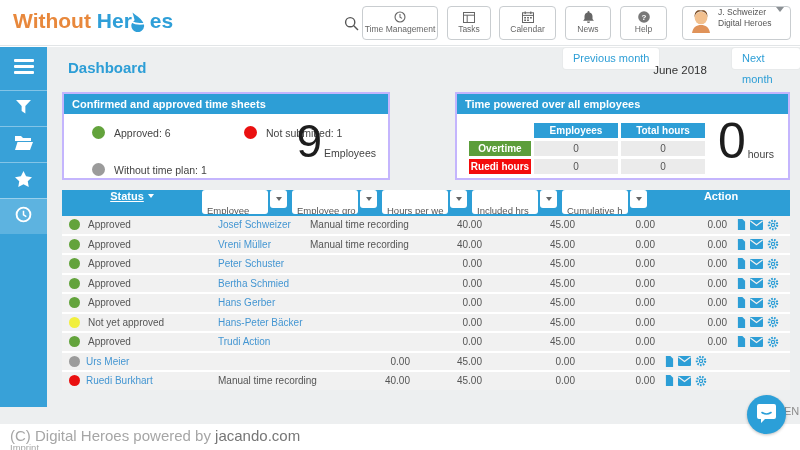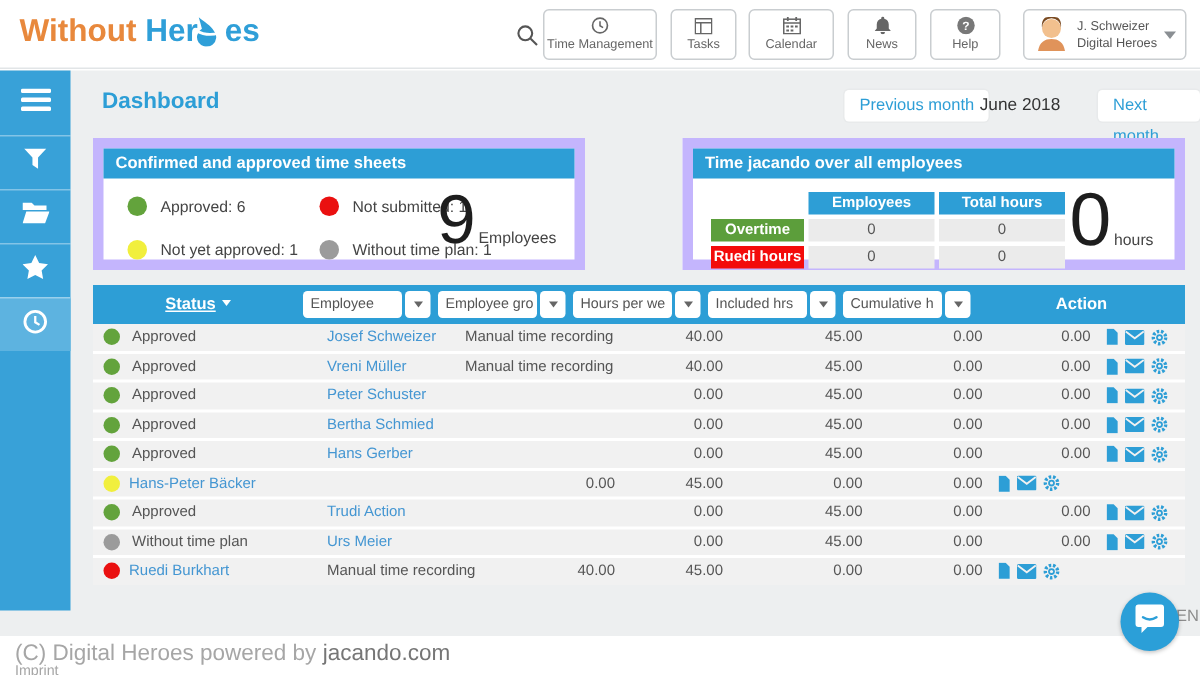--- a/index.html
+++ b/index.html
@@ -16,68 +16,68 @@
   .navbtn { position:absolute; top:6px; height:34px; background:#fff; border:1px solid #c9cdd0; border-radius:4px;
             display:flex; flex-direction:column; align-items:center; justify-content:center;
             font-size:8.5px; color:#666; cursor:pointer; line-height:1.3; }
   .navbtn .nicon { height:13px; display:flex; align-items:center; }
   #btn-tm   { left:362px; width:76px;text-align:right; }
   #btn-task { left:447px; width:44px; }
   #btn-cal  { left:499px; width:57px; }
   #btn-news { left:565px; width:46px; }
   #btn-help { left:620px; width:47px; }
   .userbtn { position:absolute; left:682px; top:6px; width:109px; height:34px; background:#fff; border:1px solid #c9cdd0;
-             border-radius:4px; display:flex; align-items:center; padding:0 6px; cursor:pointer; }
+             border-radius:4px; display:flex; padding:0 6px; cursor:pointer; }
   .userbtn .utxt { font-size:8.5px; color:#555; line-height:1.35; margin-left:5px; text-align:left; }
   .caret-down { width:0; height:0; border-left:4px solid transparent; border-right:4px solid transparent; border-top:5px solid #8a8f93; margin-left:auto; }
 
   
   .canvas { position:absolute; top:47px; left:0; width:800px; height:377px; background:#edeff0; }
   .sidebar { position:absolute; left:0; top:47px; width:47px; height:360px; background:#38a1d8; z-index:4; }
   .sb-item { height:36px; display:flex; align-items:center; justify-content:center; border-top:1px solid rgba(255,255,255,.38); cursor:pointer; }
   .sb-item:first-child { height:43px; border-top:none; }
   .sb-item.active { background:#5db3e0; }
 
   
   .page-title { position:absolute; left:68px; top:59px; font-size:15px; font-weight:700; color:#2d9ed6; }
-  .month-btn { position:absolute; top:60px; height:21px; background:#fff; color:#2d9ed6; font-size:11px;
+  .month-btn { position:absolute; top:48px; height:21px; background:#fff; color:#2d9ed6; font-size:11px;
                border-radius:3px; line-height:21px; padding:0 10px; cursor:pointer; box-shadow:0 0 0 1px #e8eaeb; }
   #prev-month { left:563px; }
   #next-month { left:732px; }
   .month-label { position:absolute; left:640px; top:64px; width:80px; text-align:center; font-size:11.5px; color:#333; }
 
   
-  .panel { position:absolute; top:92px; background:#fff; border:7px solid #c4b5fd; }
+  .panel { position:absolute; top:92px; background:#fff; border:2px solid #c4b5fd; }
   .panel-h { height:20px; background:#2d9ed6; color:#fff; font-size:11px; font-weight:700; line-height:20px; padding-left:8px; }
   #panel-left  { left:62px;  width:328px; height:88px; }
   #panel-right { left:455px; width:335px; height:88px; }
-  .legend { position:absolute; left:16px; top:32px; display:grid; grid-template-columns:128px auto; row-gap:16px; }
+  .legend { position:absolute; left:28px; top:32px; display:grid; grid-template-columns:128px auto; row-gap:16px;gap:24px; }
   .litem { display:flex; align-items:center; font-size:10.5px; color:#444; white-space:nowrap; }
   .litem i { width:13px; height:13px; border-radius:50%; margin-right:9px; flex:0 0 13px; }
   .bignum { position:absolute; right:12px; top:24px; display:flex; align-items:baseline; }
   .bignum .n { font-size:46px; color:#1d1d1d; line-height:1; }
   .bignum .u { font-size:10.5px; color:#444; margin-left:2px; }
   #panel-right .bignum { right:14px; top:22px; }
   #panel-right .bignum .n { font-size:50px; }
   .mini-table { position:absolute; left:12px; top:29px; display:grid; grid-template-columns:62px 84px 84px; gap:3px; font-size:10px; }
   .mini-table span { height:15px; line-height:15px; text-align:center; }
   .mt-blank { background:transparent; }
   .mt-head { background:#2d9ed6; color:#fff; font-weight:700; }
   .mt-green { background:#5c9e3b; color:#fff; font-weight:700; }
   .mt-red { background:#f30b0b; color:#fff; font-weight:700; }
   .mt-val { background:#ebebeb; color:#555; }
 
   
-  .thead { position:absolute; left:62px; top:190px; width:728px; height:26px; background:#2d9ed6; display:flex; align-items:center; }
+  .thead { position:absolute; left:62px; top:190px; width:728px; height:26px; background:#2d9ed6; display:flex; align-items:flex-start; }
   .th-status { width:140px; text-align:center; color:#fff; font-size:11px; font-weight:700; cursor:pointer; }
   .th-status .lbl { text-decoration:underline; }
   .th-status .tri { display:inline-block; width:0; height:0; border-left:3.5px solid transparent; border-right:3.5px solid transparent; border-top:4.5px solid #fff; margin-left:4px; vertical-align:2px; }
   .fgroup { display:flex; margin-right:5px; }
   .fbox { width:66px; height:18px; background:#fff; border-radius:3px; font-size:9.5px; color:#555; line-height:18px;
-          padding:0 5px; overflow:hidden; white-space:nowrap; cursor:pointer; }
+          padding:12px 5px; overflow:hidden; white-space:nowrap; cursor:pointer; }
   .fcaret { width:17px; height:18px; background:#fff; border-radius:3px; margin-left:2px; display:flex; align-items:center; justify-content:center; cursor:pointer; }
   .fcaret b { width:0; height:0; border-left:3.5px solid transparent; border-right:3.5px solid transparent; border-top:4.5px solid #666; }
   .th-action { flex:1; text-align:center; color:#fff; font-size:11px; font-weight:700; }
 
   .tbody { position:absolute; left:62px; top:216px; width:728px; background:#fff; }
   .trow { display:grid; grid-template-columns:24px 132px 92px 110px 72px 93px 80px 72px 53px;
           height:17.5px; background:#f1f1f1; margin-bottom:2px; align-items:center; font-size:10px; color:#555; }
   .trow:last-child { margin-bottom:0; }
   .c-dot { display:flex; justify-content:center; }
   .c-dot i { width:11px; height:11px; border-radius:50%; display:block; }
@@ -221,36 +221,32 @@
   <div class="legend">
     <div class="litem">
         <i style="background-color: rgb(99, 163, 60);"></i>
         <span>Approved: 6</span>
       </div>
     <div class="litem">
         <i style="background-color: rgb(234, 16, 16);"></i>
         <span>Not submitted: 1</span>
       </div>
     <div class="litem">
-        <i style="background-color: rgb(241, 239, 61);"></i>
-        <span>Not yet approved: 1</span>
-      </div>
-    <div class="litem">
         <i style="background-color: rgb(155, 155, 155);"></i>
         <span>Without time plan: 1</span>
       </div>
   </div>
   <div class="bignum">
     <span class="n">9</span>
       <span class="u">Employees</span>
   </div>
 </div>
 
 <div class="panel" id="panel-right">
-  <div class="panel-h">Time jacando over all employees</div>
+  <div class="panel-h">Time powered over all employees</div>
   <div class="mini-table">
     <span class="mt-blank"></span>
     <span class="mt-head">Employees</span>
     <span class="mt-head">Total hours</span>
     <span class="mt-green">Overtime</span>
     <span class="mt-val">0</span>
     <span class="mt-val">0</span>
     <span class="mt-red">Ruedi hours</span>
     <span class="mt-val">0</span>
     <span class="mt-val">0</span>
@@ -453,20 +449,21 @@
             <circle cx="8" cy="8" r="3" fill="#2d9ed6"></circle>
             <circle cx="8" cy="8" r="1.4" fill="#f1f1f1"></circle>
           </svg>
         </span>
       </span>
     </div>
     <div class="trow">
       <span class="cell c-dot">
         <i style="background-color: rgb(241, 239, 61);"></i>
       </span>
+      <span class="cell c-status">Not yet approved</span>
       <span class="cell c-emp">Hans-Peter Bäcker</span>
       <span class="cell c-grp"></span>
       <span class="cell c-num">0.00</span>
       <span class="cell c-num">45.00</span>
       <span class="cell c-num">0.00</span>
       <span class="cell c-num">0.00</span>
       <span class="cell c-act">
         <span class="aicon">
           <svg width="9" height="11" viewBox="0 0 10 12">
             <path d="M1 0h5l3 3v9H1z" fill="#2d9ed6"></path>
@@ -516,21 +513,20 @@
             <circle cx="8" cy="8" r="3" fill="#2d9ed6"></circle>
             <circle cx="8" cy="8" r="1.4" fill="#f1f1f1"></circle>
           </svg>
         </span>
       </span>
     </div>
     <div class="trow">
       <span class="cell c-dot">
         <i style="background-color: rgb(155, 155, 155);"></i>
       </span>
-      <span class="cell c-status">Without time plan</span>
       <span class="cell c-emp">Urs Meier</span>
       <span class="cell c-grp"></span>
       <span class="cell c-num">0.00</span>
       <span class="cell c-num">45.00</span>
       <span class="cell c-num">0.00</span>
       <span class="cell c-num">0.00</span>
       <span class="cell c-act">
         <span class="aicon">
           <svg width="9" height="11" viewBox="0 0 10 12">
             <path d="M1 0h5l3 3v9H1z" fill="#2d9ed6"></path>

